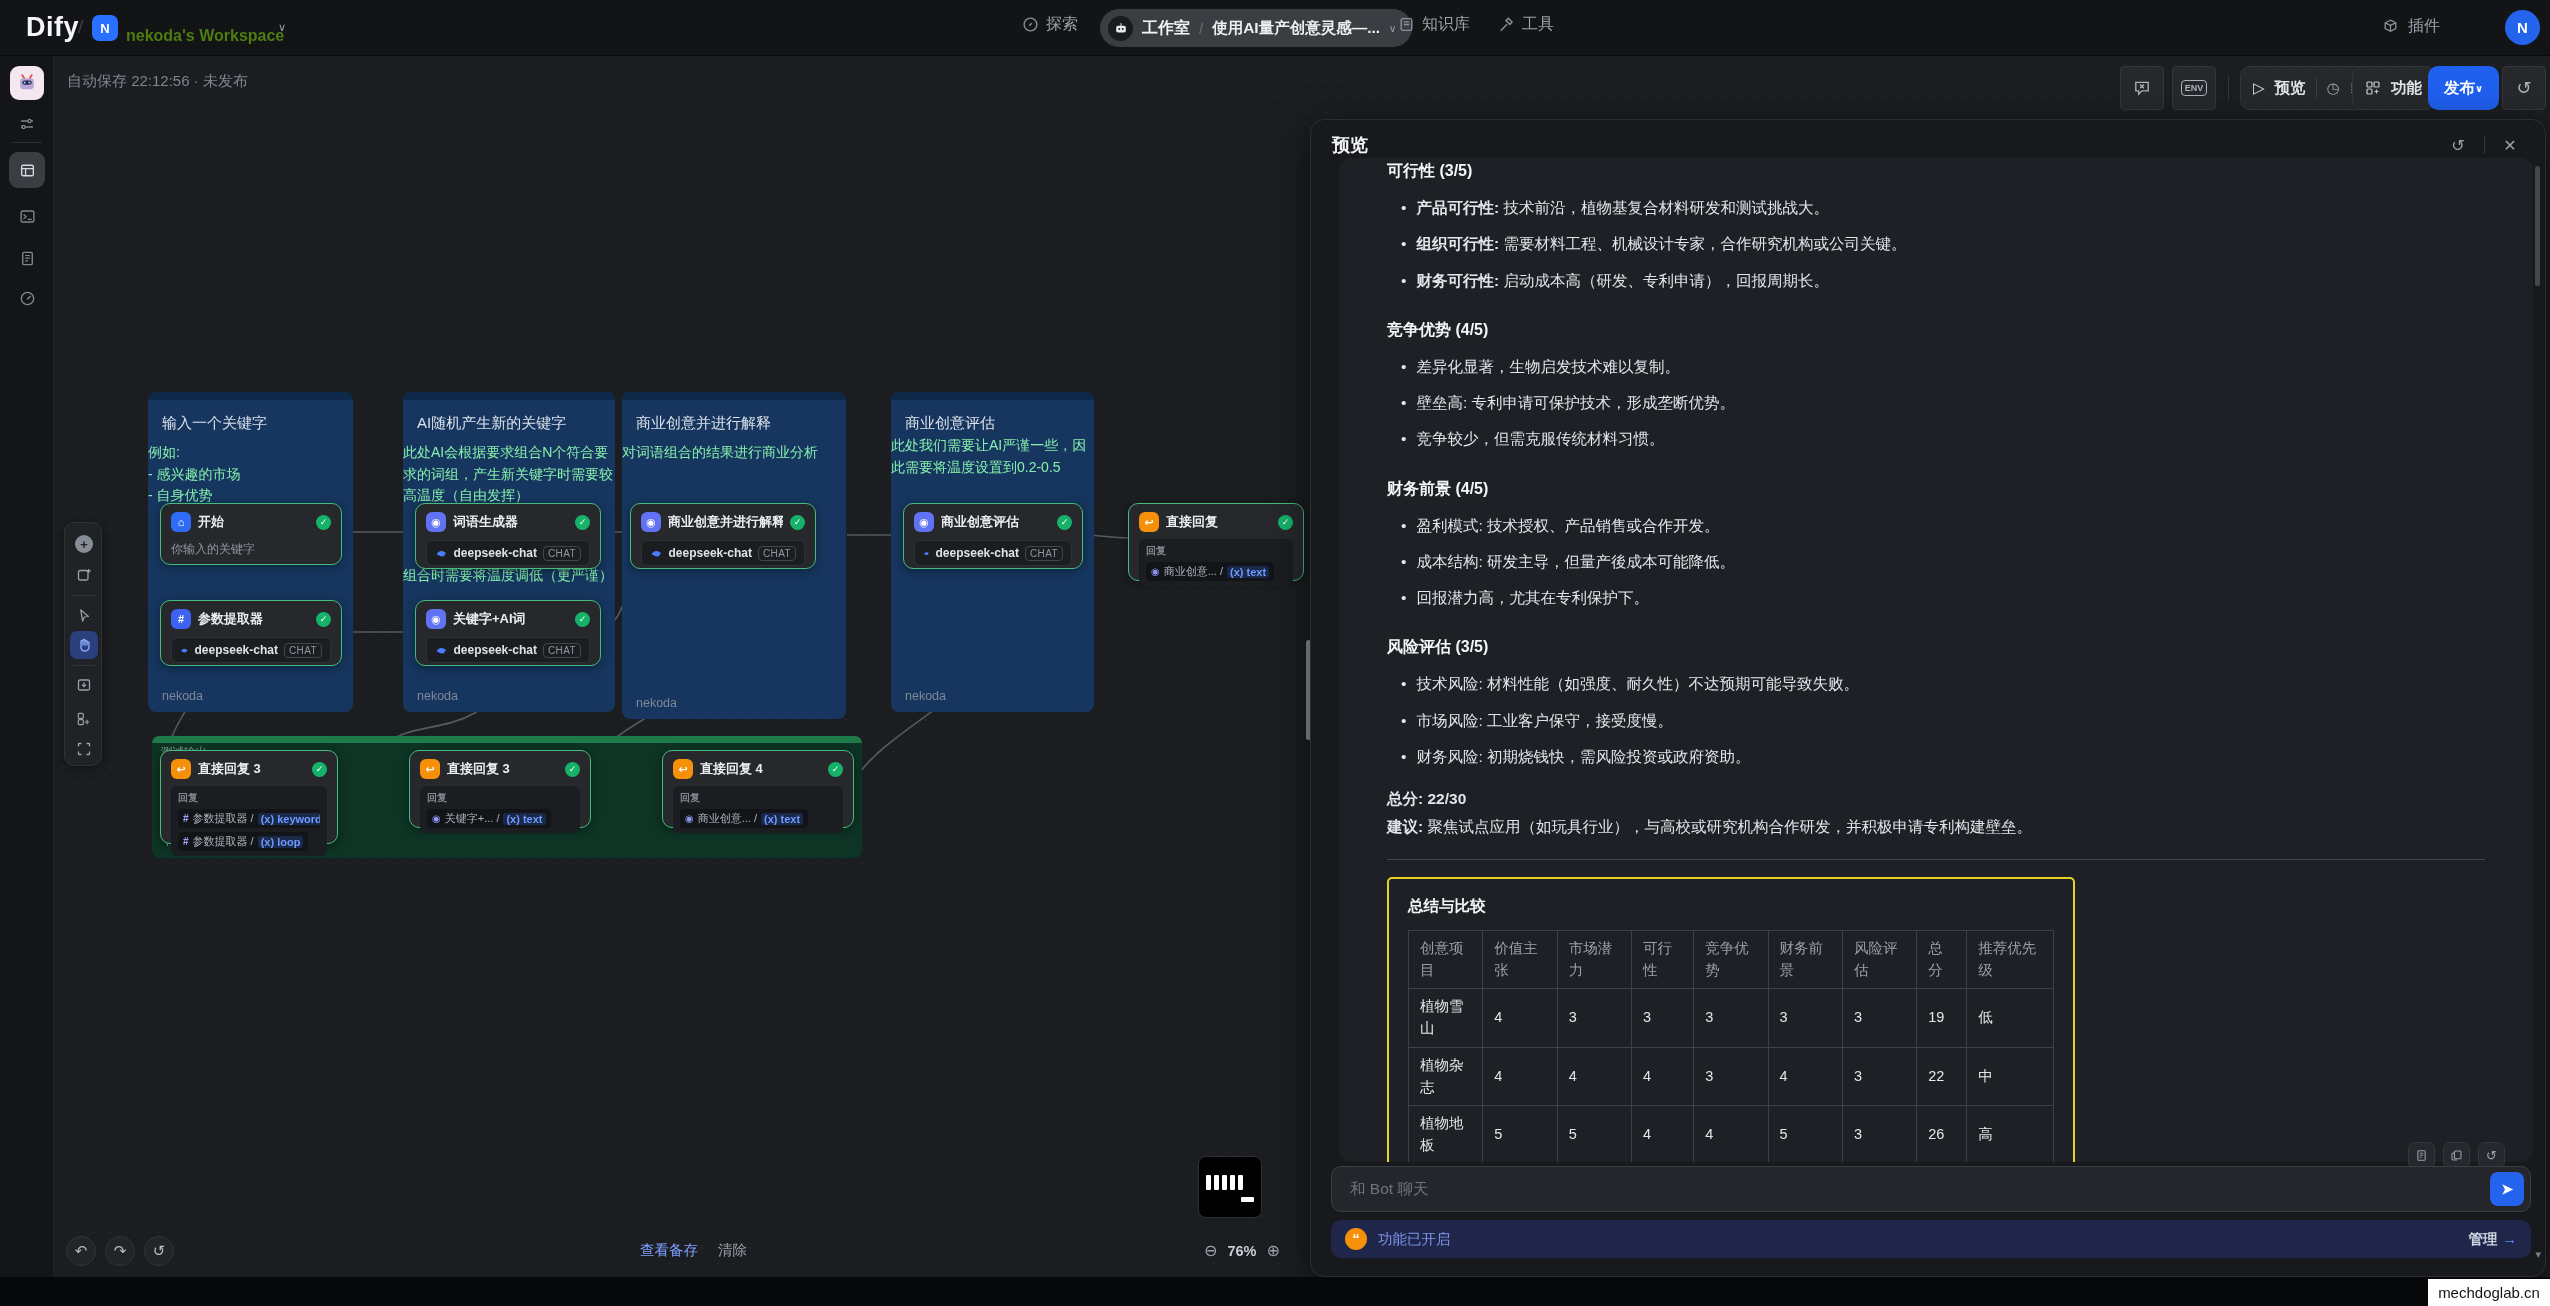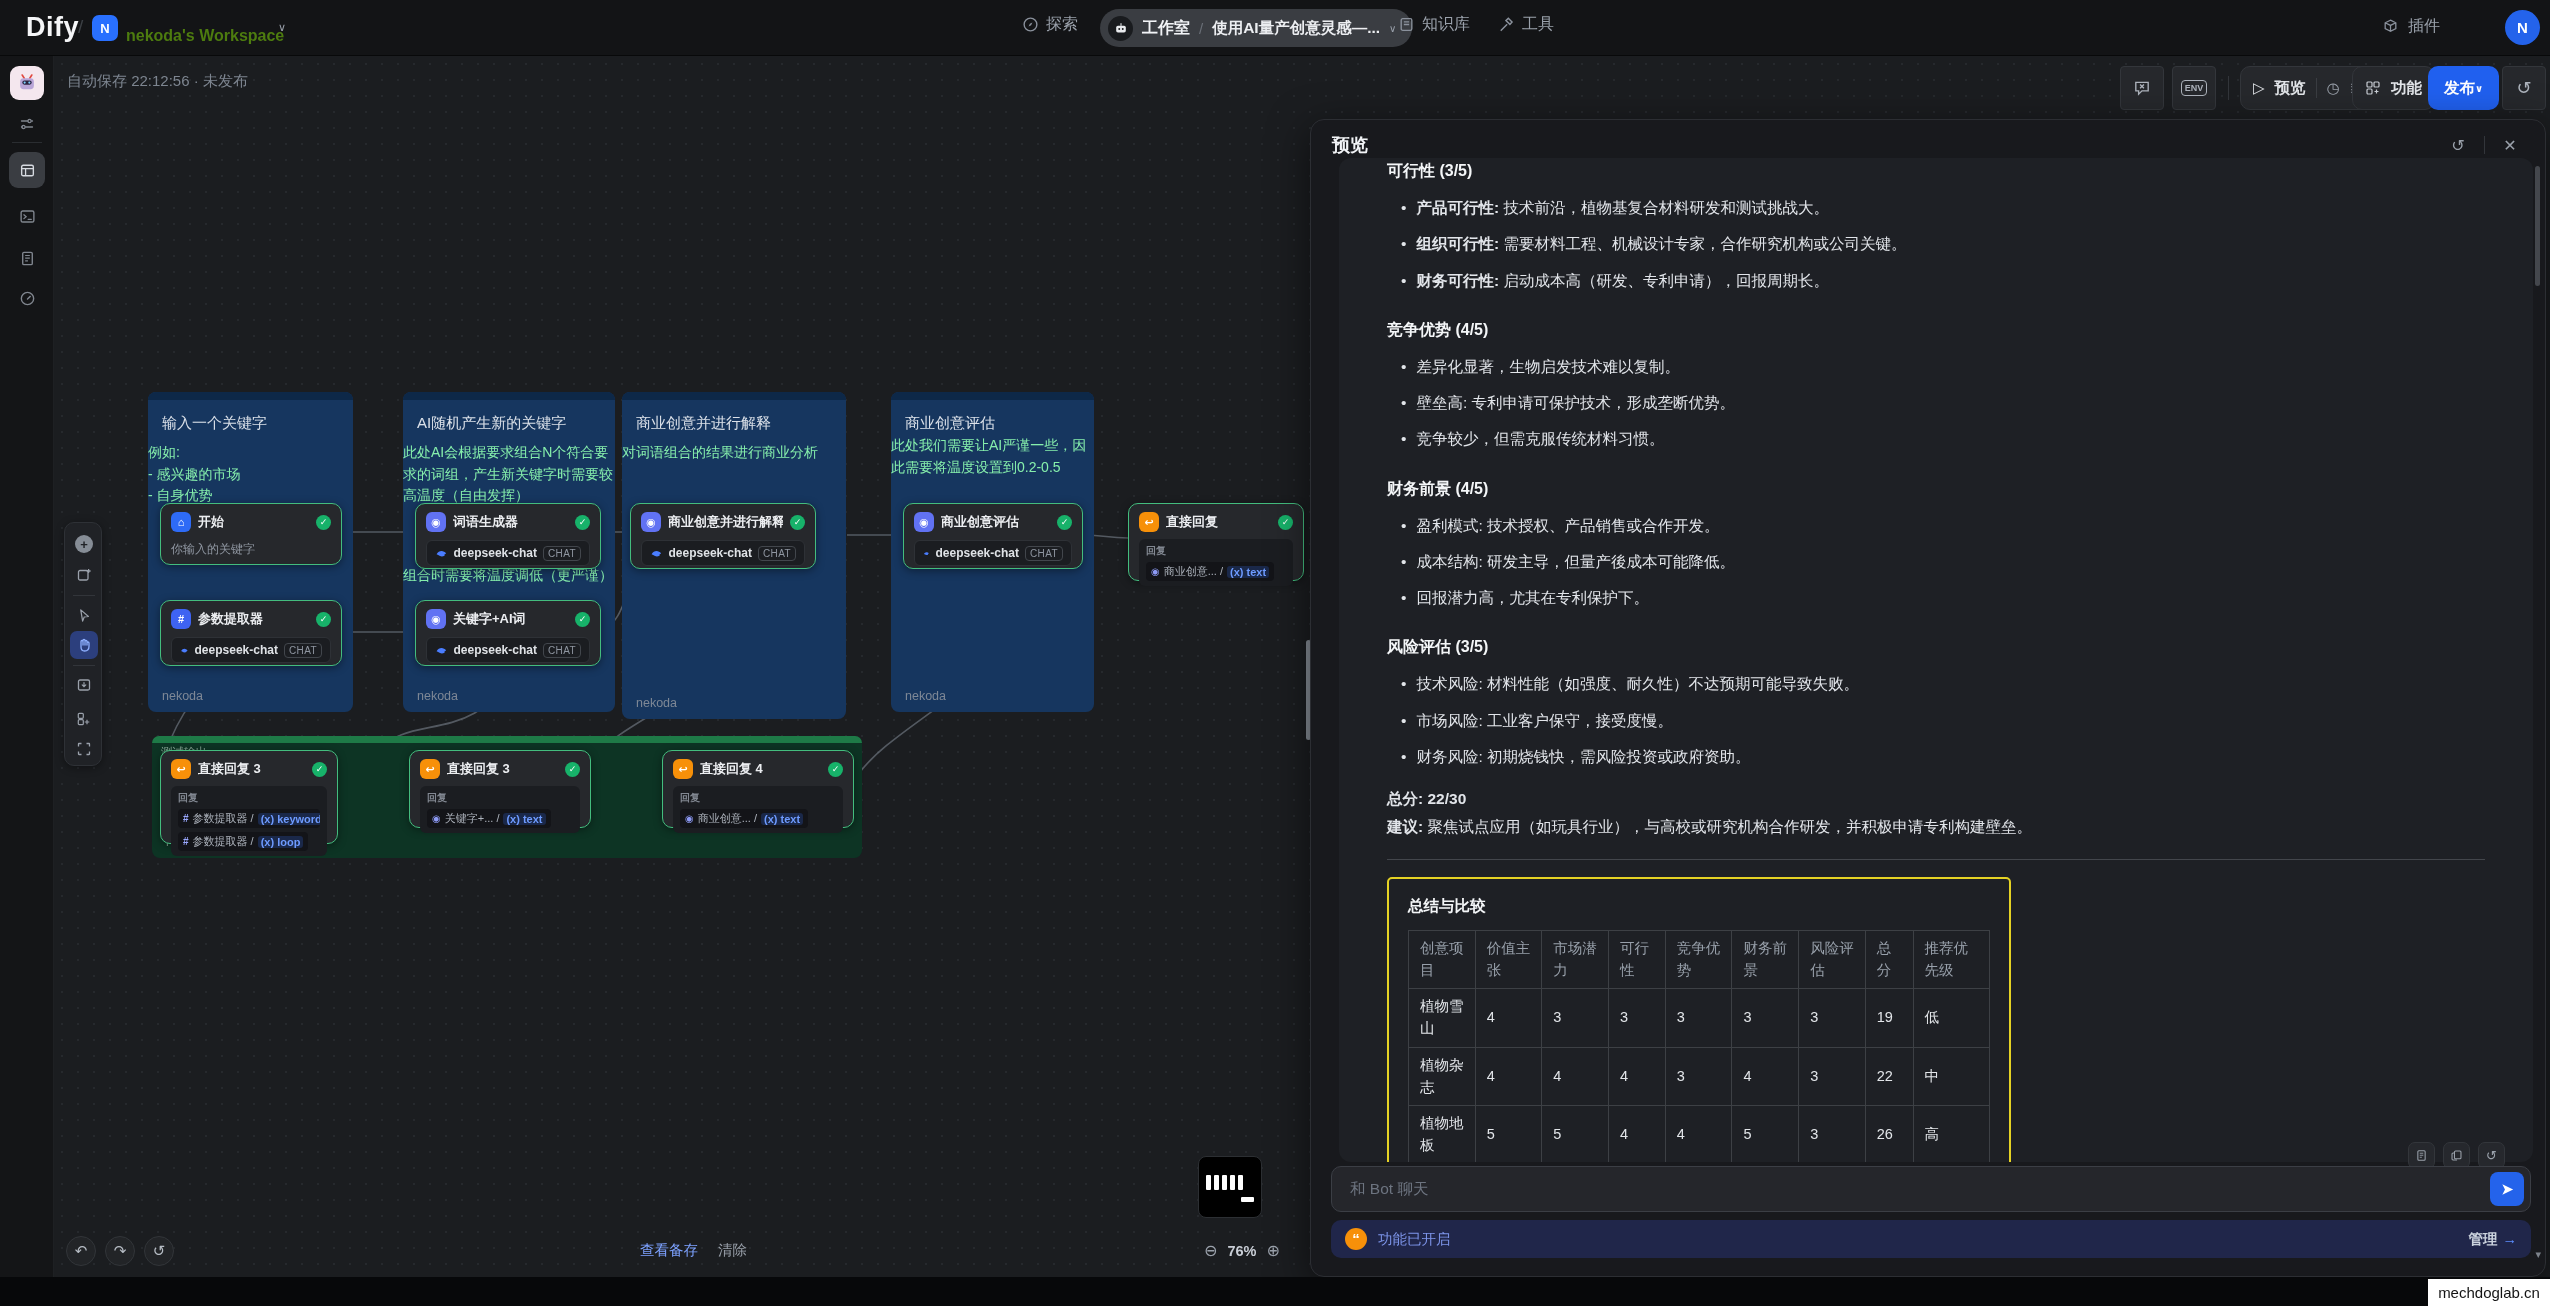--- a/index.html
+++ b/index.html
@@ -117,21 +117,21 @@
     color:#9aa1ab;font-size:16px;cursor:pointer;}
   .phead-div{position:absolute;top:16px;width:1px;height:18px;background:#33363b;}
   .bubble{position:absolute;left:28px;top:38px;width:1194px;height:1004px;background:#1e2025;border-radius:12px;
     padding:10px 48px 0;overflow:hidden;font-size:15.5px;color:#e2e5ea;line-height:1.5;}
   .md-h{font-size:16px;font-weight:700;color:#f4f6f8;margin:26px 0 4px;}
   .md-h.clip{margin-top:-9px;}
   .md-li{display:flex;gap:10px;margin:13px 0;padding-left:14px;}
   .md-li .dot{flex:none;}
   .md-line{margin-top:19px;}
   .md-hr{height:1px;background:#43464c;margin:20px 0 0;}
-  .ybox{margin-top:17px;width:624px;border:2.5px solid #e5d224;border-radius:5px;padding:15px 19px 19px;}
+  .ybox{margin-top:17px;width:688px;border:2.5px solid #e5d224;border-radius:5px;padding:15px 19px 19px;}
   .ybox-title{font-size:15.5px;font-weight:700;color:#f4f6f8;}
   table.cmp{border-collapse:collapse;margin-top:13px;font-size:14.5px;color:#e3e6ea;}
   table.cmp th,table.cmp td{border:1px solid #3d4045;text-align:left;font-weight:400;padding:7px 11px;margin-left:16px;}
   table.cmp th{color:#98a0ab;}
   .answer-acts{position:absolute;right:40px;top:1022px;display:flex;align-items:center;gap:8px;}
   .act-btn{width:27px;height:27px;border-radius:7px;background:#26282d;border:1px solid #33363b;color:#9aa1ab;
     display:flex;align-items:center;justify-content:center;font-size:13px;cursor:pointer;}
   .chatbox{position:absolute;left:20px;top:1046px;width:1200px;height:46px;background:#25262b;border:1px solid #3b3e45;
     border-radius:10px;}
   .chatbox input{position:absolute;left:16px;top:0;width:1120px;height:44px;background:transparent;border:none;outline:none;

